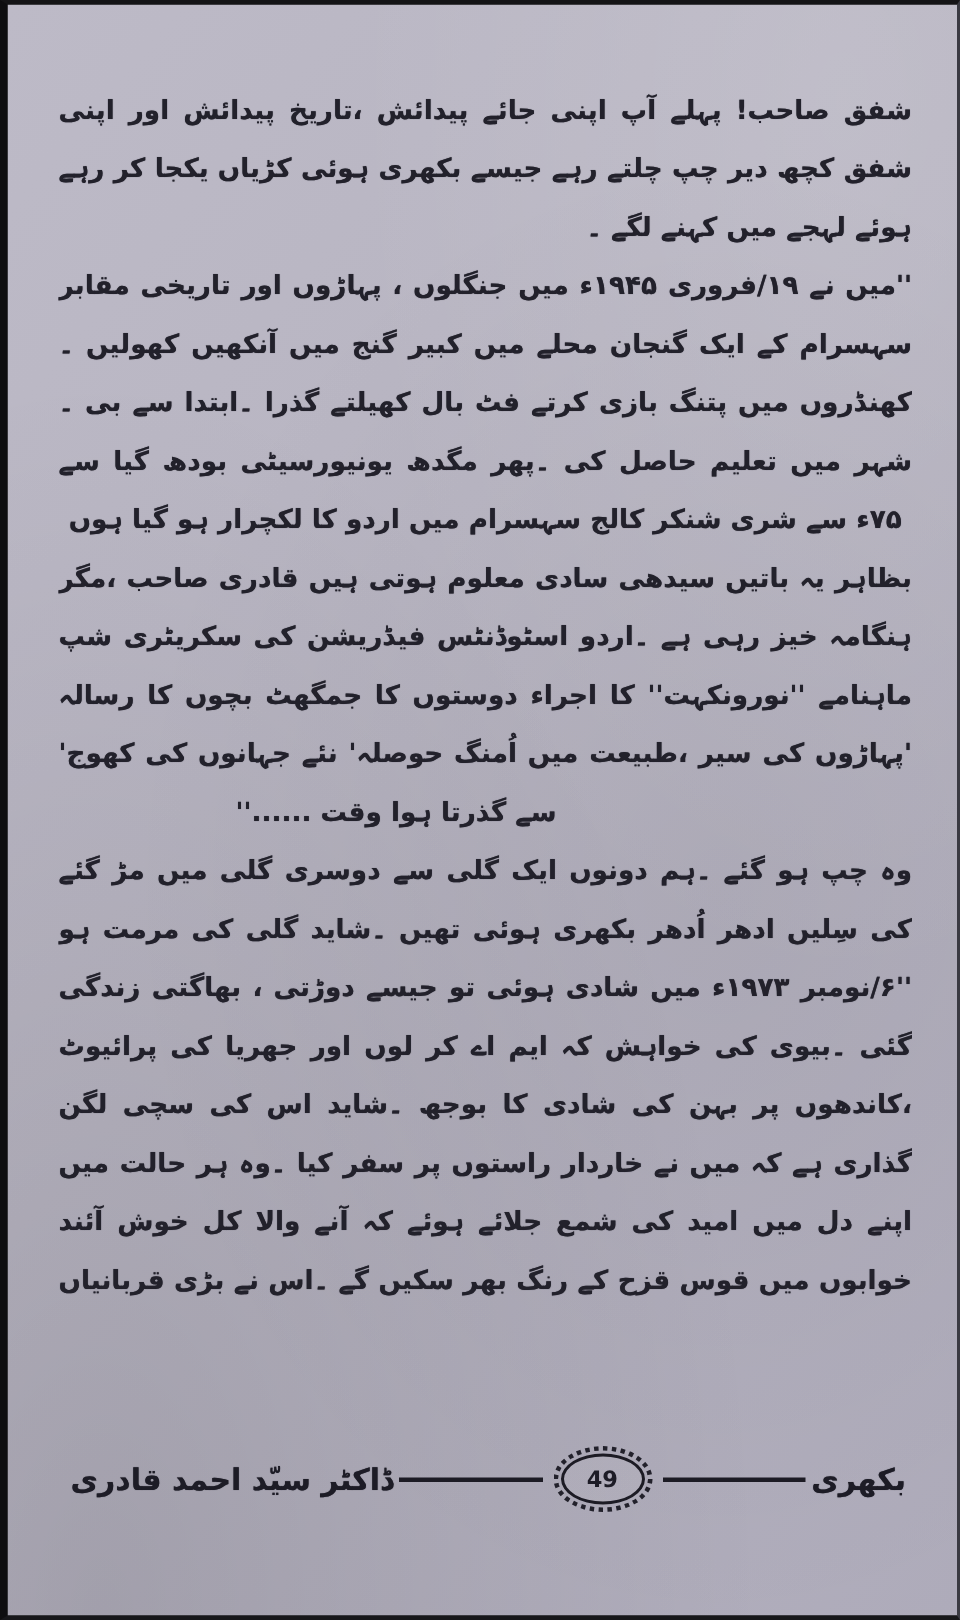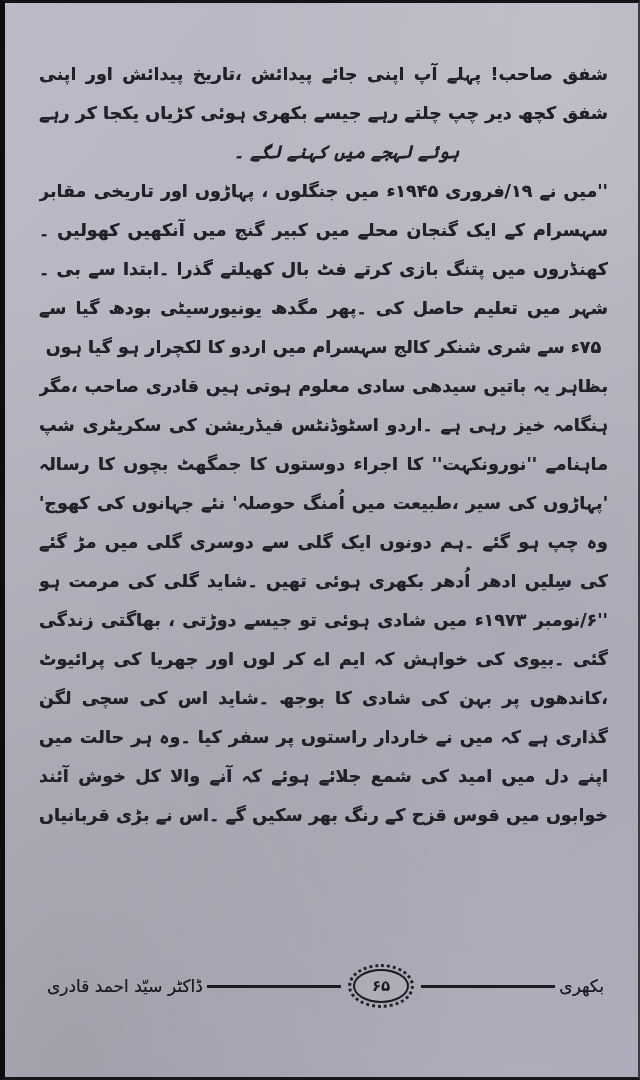--- a/index.html
+++ b/index.html
@@ -33,35 +33,35 @@
     line-height:39px;
     font-size:17.5px;
     font-weight:700;
     overflow:hidden;
     text-shadow:0 0 0.5px rgba(20,20,30,.75);
     letter-spacing:0;
     white-space:normal;
   }
   .j{ text-align:justify; text-align-last:justify; }
   .c{ text-align:center; }
-  .l{ text-align:center; padding-left:46px;font-style:italic; }
+  .l{ text-align:right; padding-left:46px; }
   .l2{ text-align:left; padding-left:118px; }
   .page-footer{
     position:absolute;
     left:0;right:0;
     top:966px;
     display:flex;
     direction:rtl;
     align-items:center;
     padding:0 34px 0 42px;
     color:#1d1c26;
   }
   .footer-label{
-    font-size:17px;
-    font-weight:400;
+    font-size:20px;
+    font-weight:700;
     white-space:nowrap;
     text-shadow:0 0 0.5px rgba(20,20,30,.8);
   }
   .footer-rule{
     flex:1;
     height:3px;
     background:#1c1b24;
     margin:0 4px;
   }
   .page-badge{
@@ -104,20 +104,21 @@
       <div class="line j">کھنڈروں میں پتنگ بازی کرتے فٹ بال کھیلتے گذرا ۔ابتدا سے بی ۔اے تک اسی</div>
       <div class="line j">شہر میں تعلیم حاصل کی ۔پھر مگدھ یونیورسیٹی بودھ گیا سے اردو میں ایم ۔اے ۔کیا اور</div>
       <div class="line c">۷۵ء سے شری شنکر کالج سہسرام میں اردو کا لکچرار ہو گیا ہوں ۔</div>
     </div>
 
     <div>
       <div class="line j">بظاہر یہ باتیں سیدھی سادی معلوم ہوتی ہیں قادری صاحب ،مگر میری ابتدائی زندگی بہت</div>
       <div class="line j">ہنگامہ خیز رہی ہے ۔اردو اسٹوڈنٹس فیڈریشن کی سکریٹری شپ ،ماہانہ ادبی نشستیں ،قلمی</div>
       <div class="line j">ماہنامے ''نورونکہت'' کا اجراء دوستوں کا جمگھٹ بچوں کا رسالہ ''انوار صبح'' کا اجراء</div>
       <div class="line j">'پہاڑوں کی سیر ،طبیعت میں اُمنگ حوصلہ' نئے جہانوں کی کھوج' دوستی دشمنی اور تیزی</div>
+      <div class="line l2">سے گذرتا ہوا وقت ......''</div>
     </div>
 
     <div>
       <div class="line j">وہ چپ ہو گئے ۔ہم دونوں ایک گلی سے دوسری گلی میں مڑ گئے تھے ۔اُدھڑی ہوئی گلی میں پتھر</div>
       <div class="line j">کی سِلیں ادھر اُدھر بکھری ہوئی تھیں ۔شاید گلی کی مرمت ہو رہی تھی ۔ہم بچتے بچاتے</div>
     </div>
 
     <div>
       <div class="line j">''۶/نومبر ۱۹۷۳ء میں شادی ہوئی تو جیسے دوڑتی ، بھاگتی زندگی پہلے لڑکھڑائی اور پھر سست ہو</div>
       <div class="line j">گئی ۔بیوی کی خواہش کہ ایم اے کر لوں اور جھریا کی پرائیوٹ ملازمت چھوڑ دوں</div>
@@ -126,19 +127,19 @@
       <div class="line j">اپنے دل میں امید کی شمع جلائے ہوئے کہ آنے والا کل خوش آئند ہوگا اور ہم اپنے</div>
       <div class="line j">خوابوں میں قوس قزح کے رنگ بھر سکیں گے ۔اس نے بڑی قربانیاں دیں ہیں قادری</div>
     </div>
 
   </div>
 
   <div class="page-footer">
     <span class="footer-label">بکھری</span>
     <span class="footer-rule"></span>
     <span class="page-badge">
-      <span>۶۵</span>
+      <span>49</span>
     </span>
     <span class="footer-rule"></span>
     <span class="footer-label">ڈاکٹر سیّد احمد قادری</span>
   </div>
 
 </div>
 
 </body></html>

